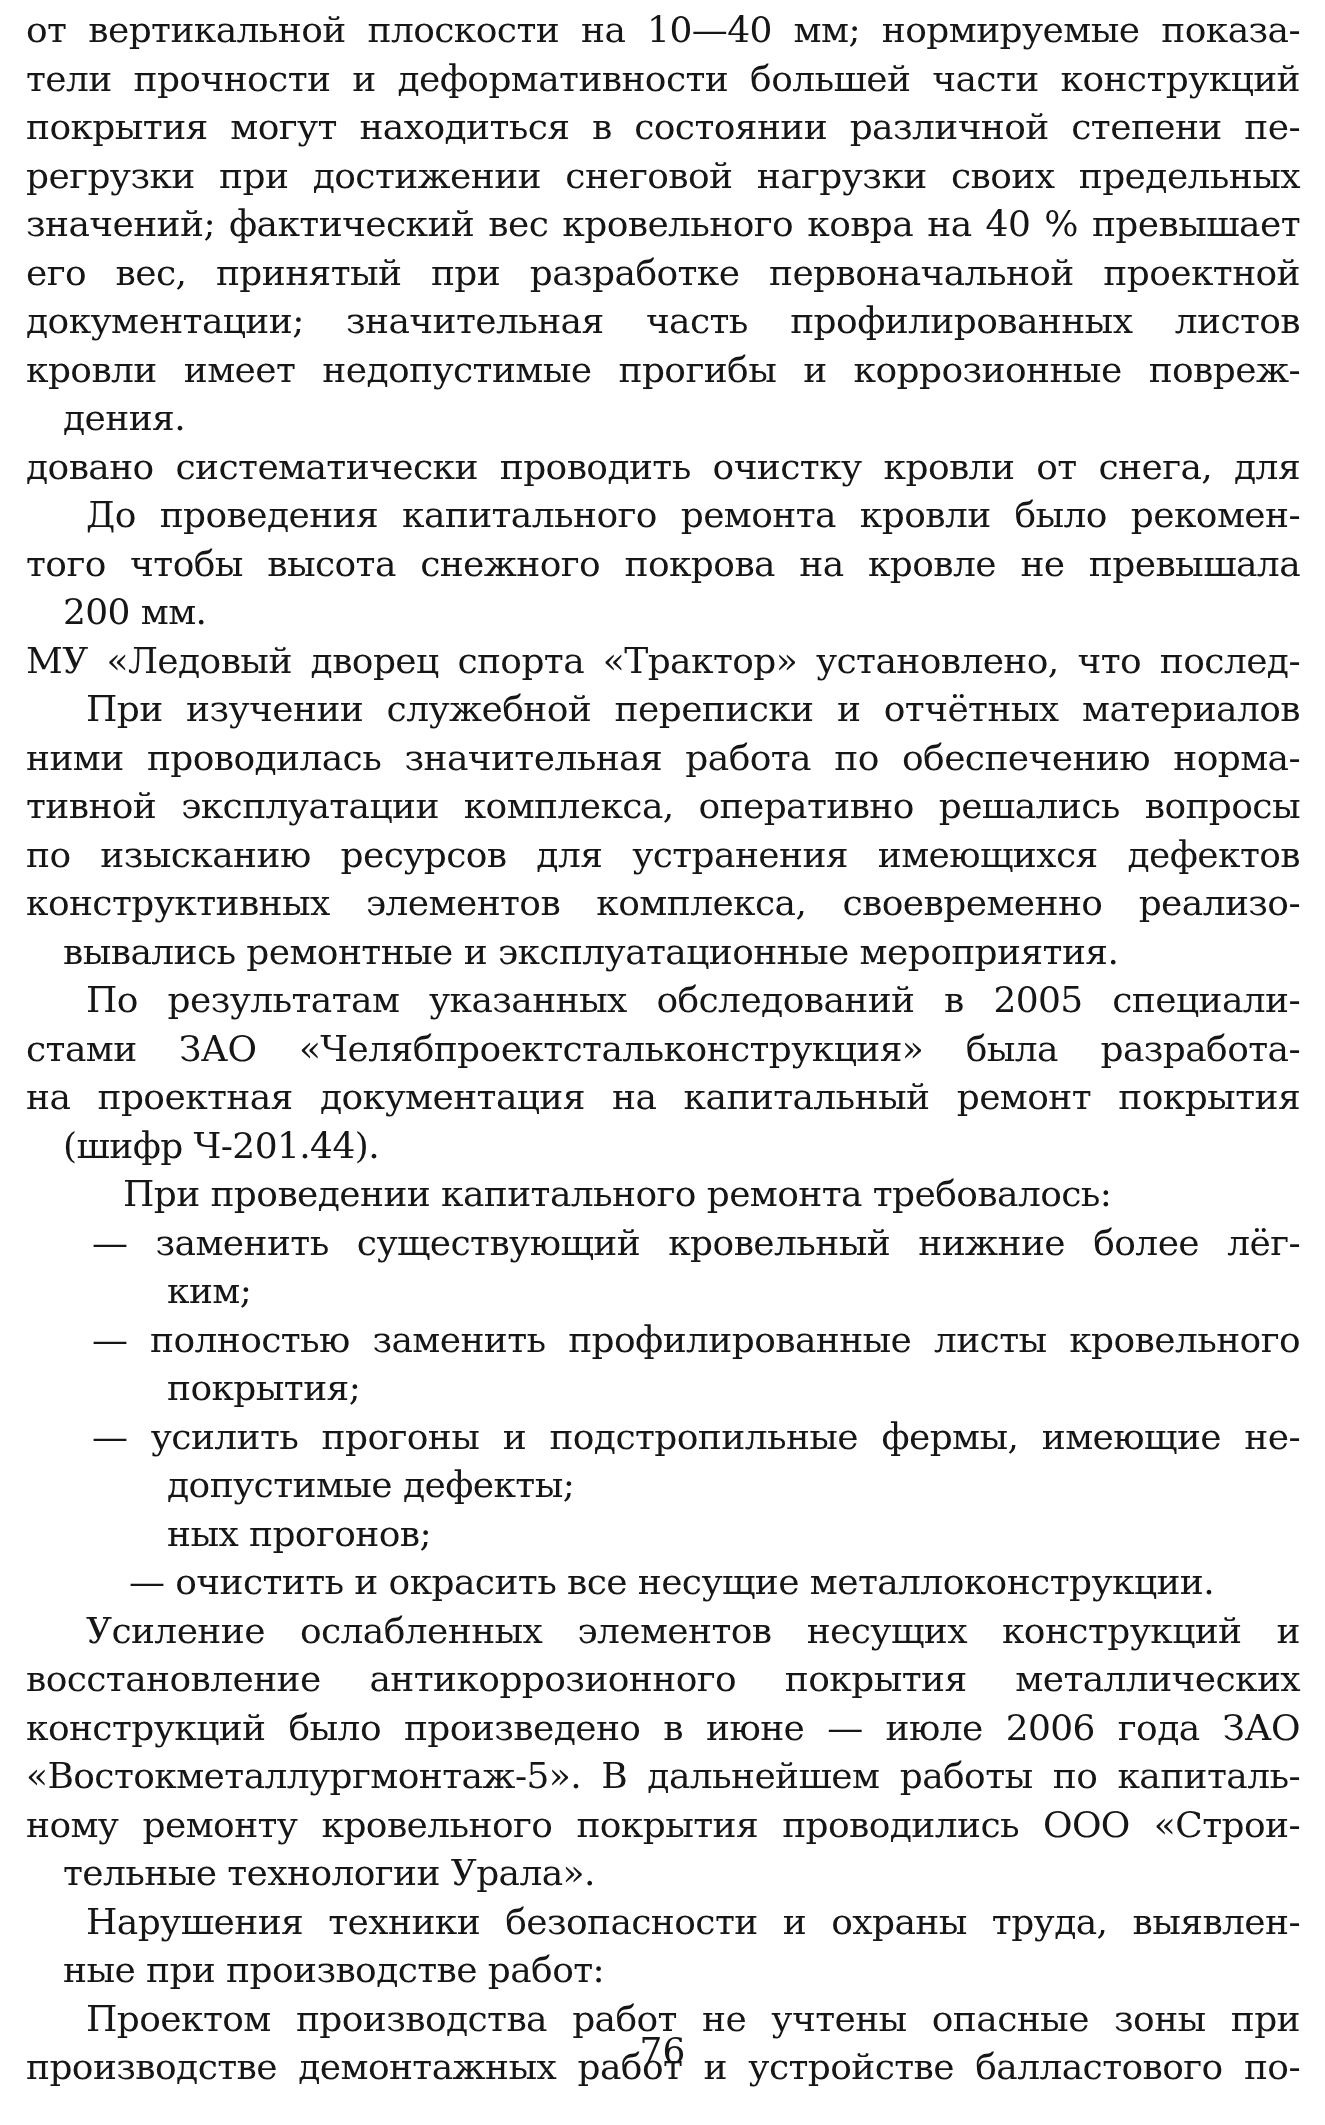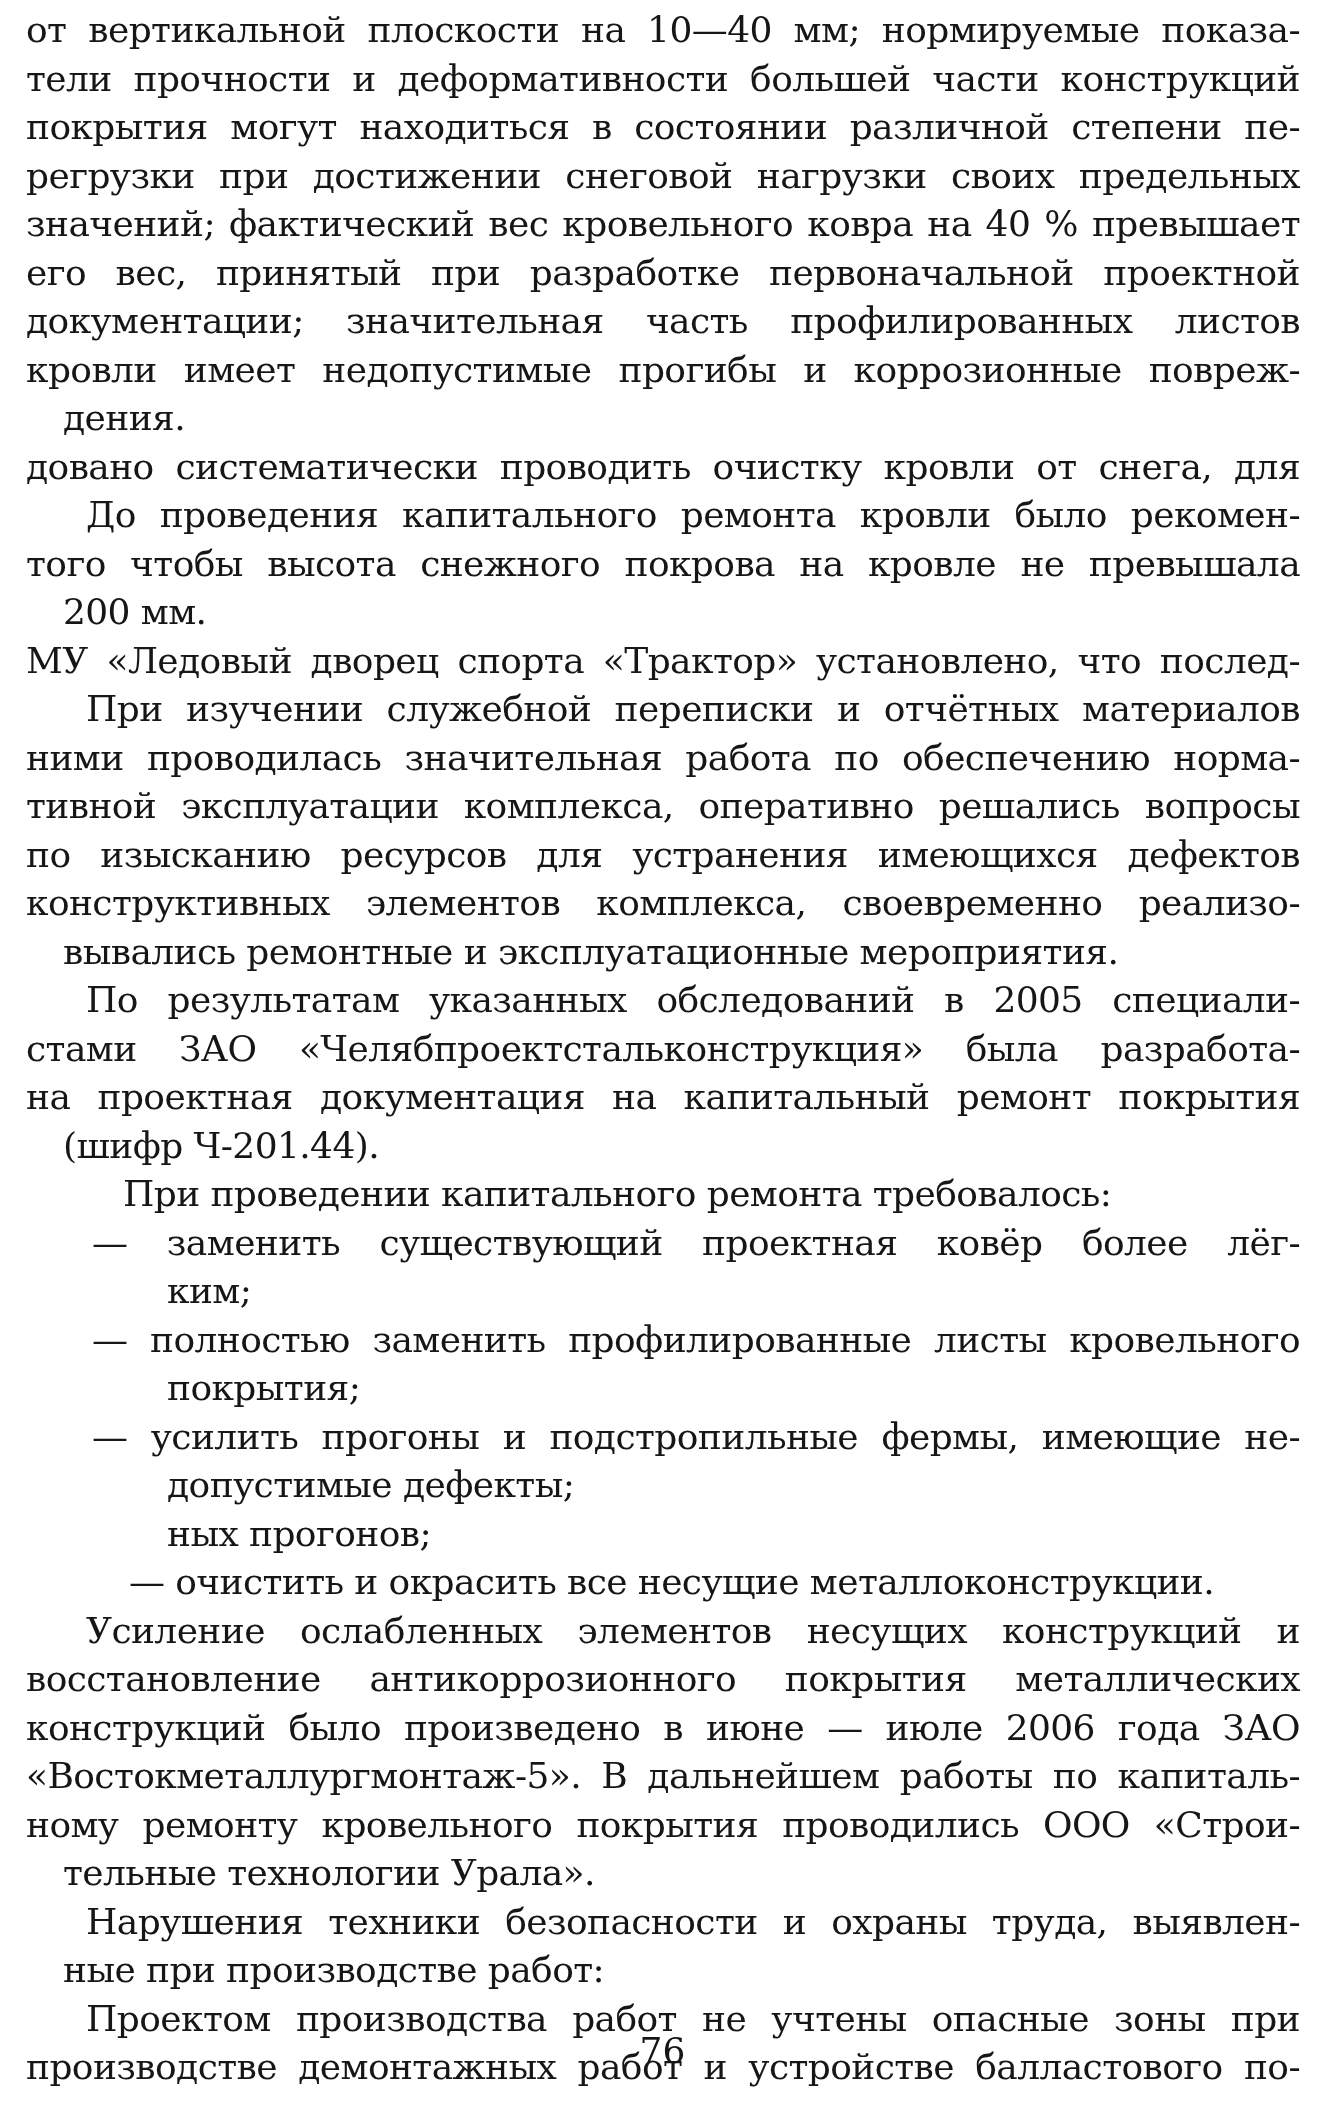--- a/index.html
+++ b/index.html
@@ -43,21 +43,21 @@
     <span class="line">ними проводилась значительная работа по обеспечению норма-</span>
     <span class="line">тивной эксплуатации комплекса, оперативно решались вопросы</span>
     <span class="line">по изысканию ресурсов для устранения имеющихся дефектов</span>
     <span class="line">конструктивных элементов комплекса, своевременно реализо-</span>
     <span class="line last">вывались ремонтные и эксплуатационные мероприятия.</span>
     <span class="line indent">По результатам указанных обследований в 2005 специали-</span>
     <span class="line">стами ЗАО «Челябпроектстальконструкция» была разработа-</span>
     <span class="line">на проектная документация на капитальный ремонт покрытия</span>
     <span class="line last">(шифр Ч-201.44).</span>
     <span class="line indent last">При проведении капитального ремонта требовалось:</span>
-    <span class="line li-first">— заменить существующий проектная ковёр более лёг-</span>
+    <span class="line li-first">— заменить существующий кровельный нижние более лёг-</span>
     <span class="line li-cont last">ким;</span>
     <span class="line li-first">— полностью заменить профилированные листы кровельного</span>
     <span class="line li-cont last">покрытия;</span>
     <span class="line li-first">— усилить прогоны и подстропильные фермы, имеющие не-</span>
     <span class="line li-cont last">допустимые дефекты;</span>
     <span class="line li-cont last">ных прогонов;</span>
     <span class="line li-first last">— очистить и окрасить все несущие металлоконструкции.</span>
     <span class="line indent">Усиление ослабленных элементов несущих конструкций и</span>
     <span class="line">восстановление антикоррозионного покрытия металлических</span>
     <span class="line">конструкций было произведено в июне — июле 2006 года ЗАО</span>

